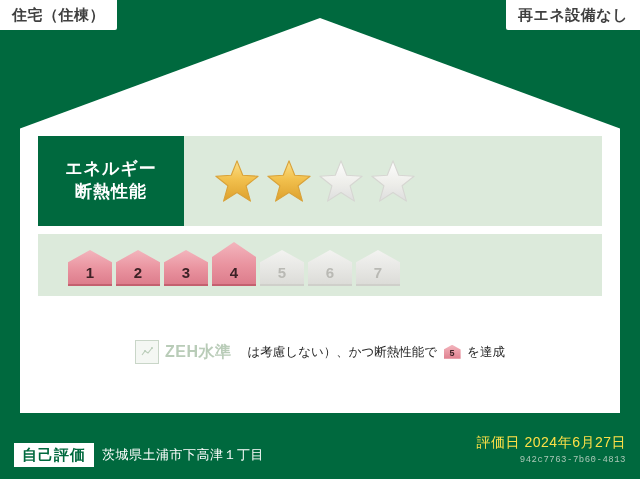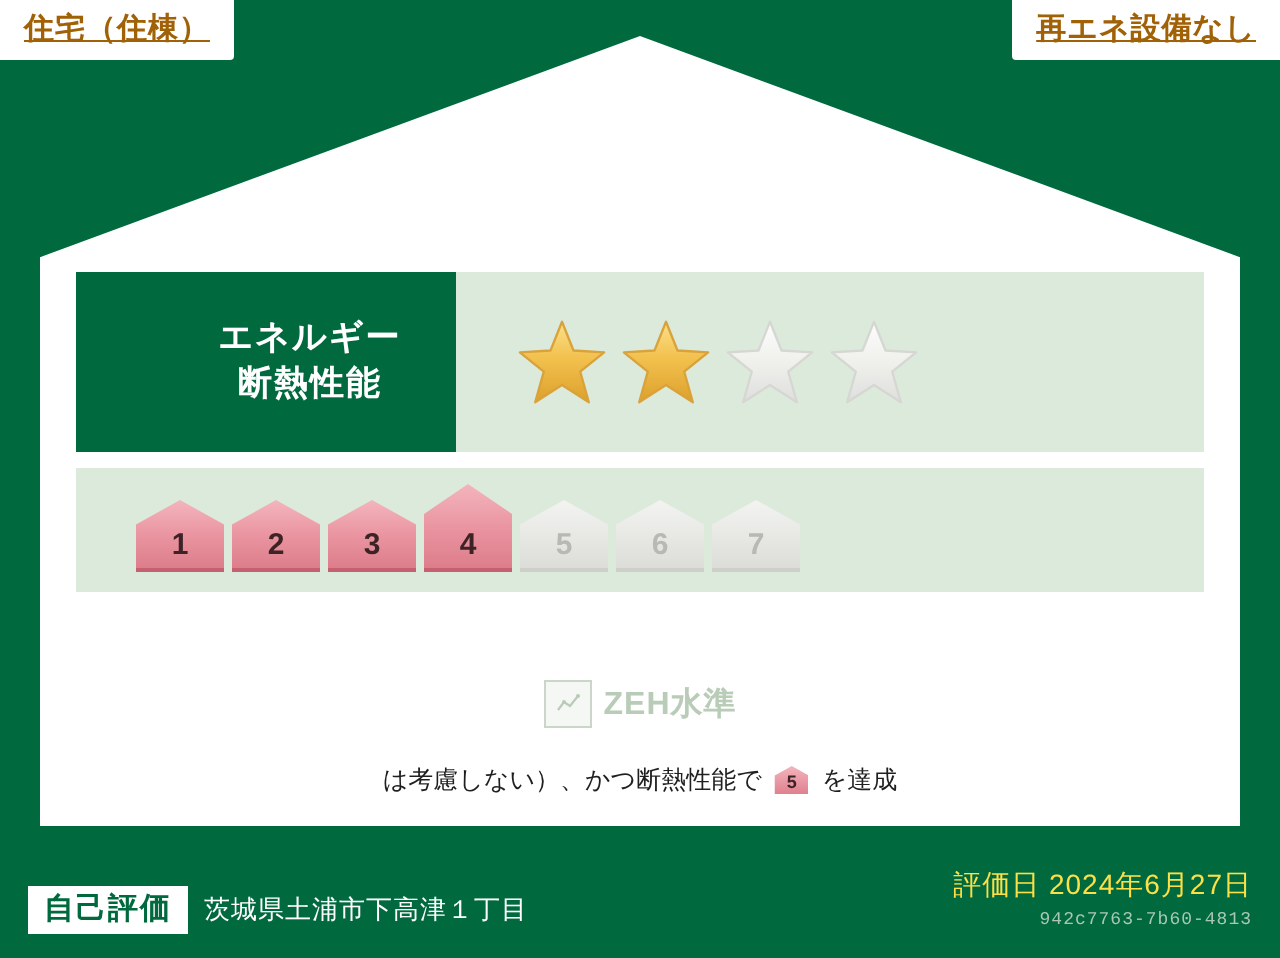--- a/index.html
+++ b/index.html
@@ -20,29 +20,28 @@
     width: 640px;
     height: 479px;
     background: #00693e;
   }
 
   
   .corner-badge {
     position: absolute;
     top: 0;
     background: #ffffff;
-    color: #a16207;
+    color: #404040;
     font-weight: bold;
     font-size: 15px;
     letter-spacing: .5px;
     padding: 7px 12px 8px 12px;
     line-height: 1;
     z-index: 6;
     white-space: nowrap;
-    text-decoration: underline;
   }
   .corner-badge.left  { left: 0;  border-bottom-right-radius: 2px; }
   .corner-badge.right { right: 0; border-bottom-left-radius: 2px; }
 
   
   .sheet {
     position: absolute;
     left: 20px;
     top: 18px;
     width: 600px;
@@ -101,21 +100,20 @@
     color: #ffffff;
     font-size: 17px;
     font-weight: bold;
     letter-spacing: 1px;
     display: flex;
     flex-direction: column;
     align-items: center;
     justify-content: center;
     line-height: 1.35;
     text-align: center;
-    padding-left: 44px;
   }
   .perf-row .row-value {
     flex: 1 1 auto;
     display: flex;
     align-items: center;
     padding-left: 30px;
   }
 
   .row-energy  { height: 90px; }
   .row-insul   { height: 62px; }
@@ -163,23 +161,22 @@
   .grade.off .grade-num { color: #b9b9b4; }
 
   
   .zeh-block {
     position: absolute;
     left: 0;
     top: 322px;
     width: 600px;
     display: flex;
     align-items: center;
-    justify-content: space-between;
+    justify-content: center;
     gap: 16px;
-    flex-direction: column;
   }
   .zeh-mark {
     display: flex;
     align-items: center;
     gap: 6px;
   }
   .zeh-icon {
     width: 22px;
     height: 22px;
     border: 1px solid #c9d6c8;

